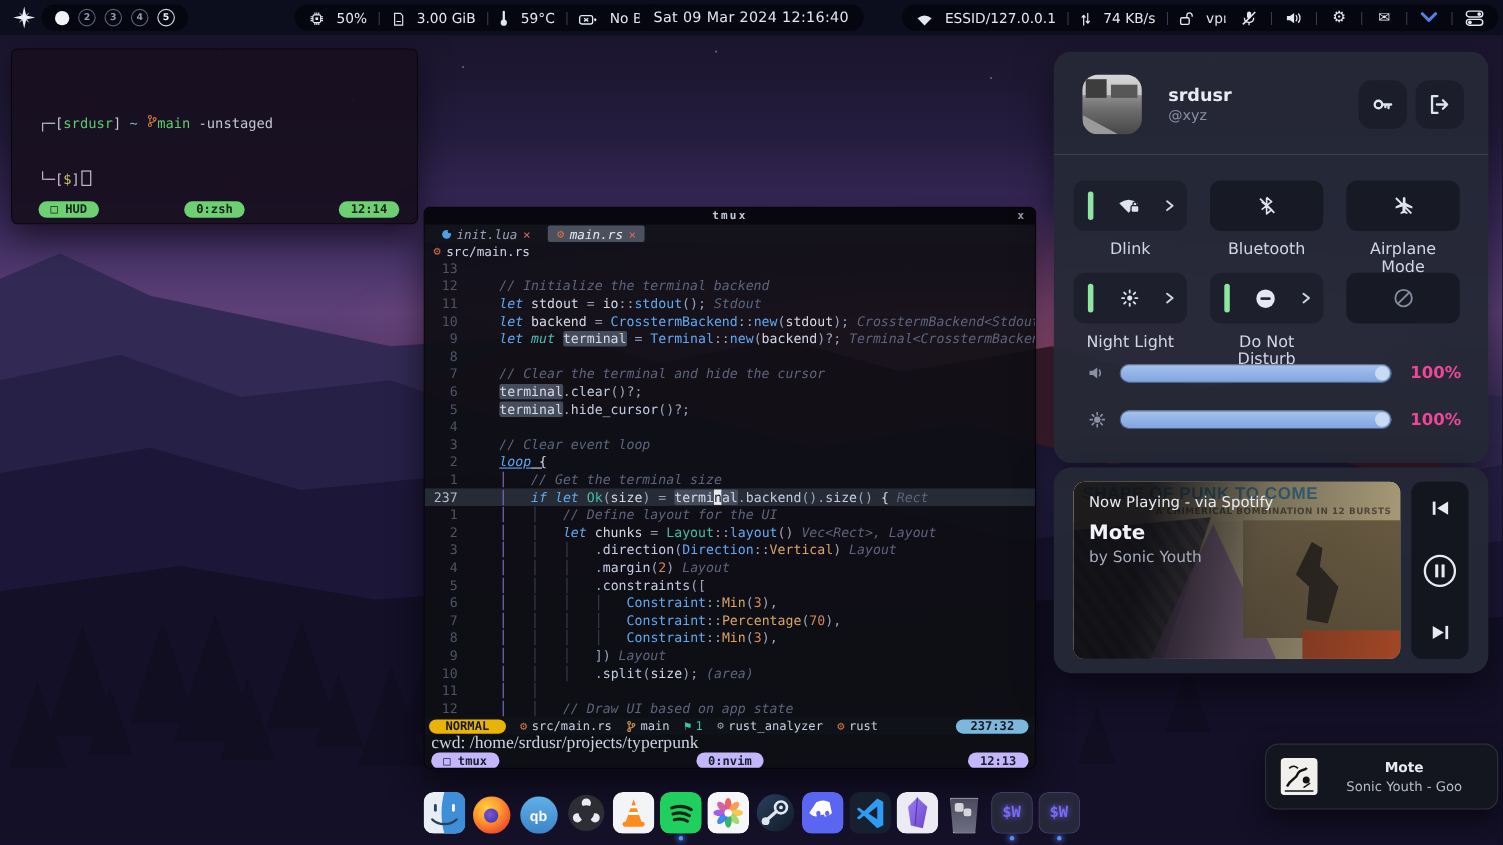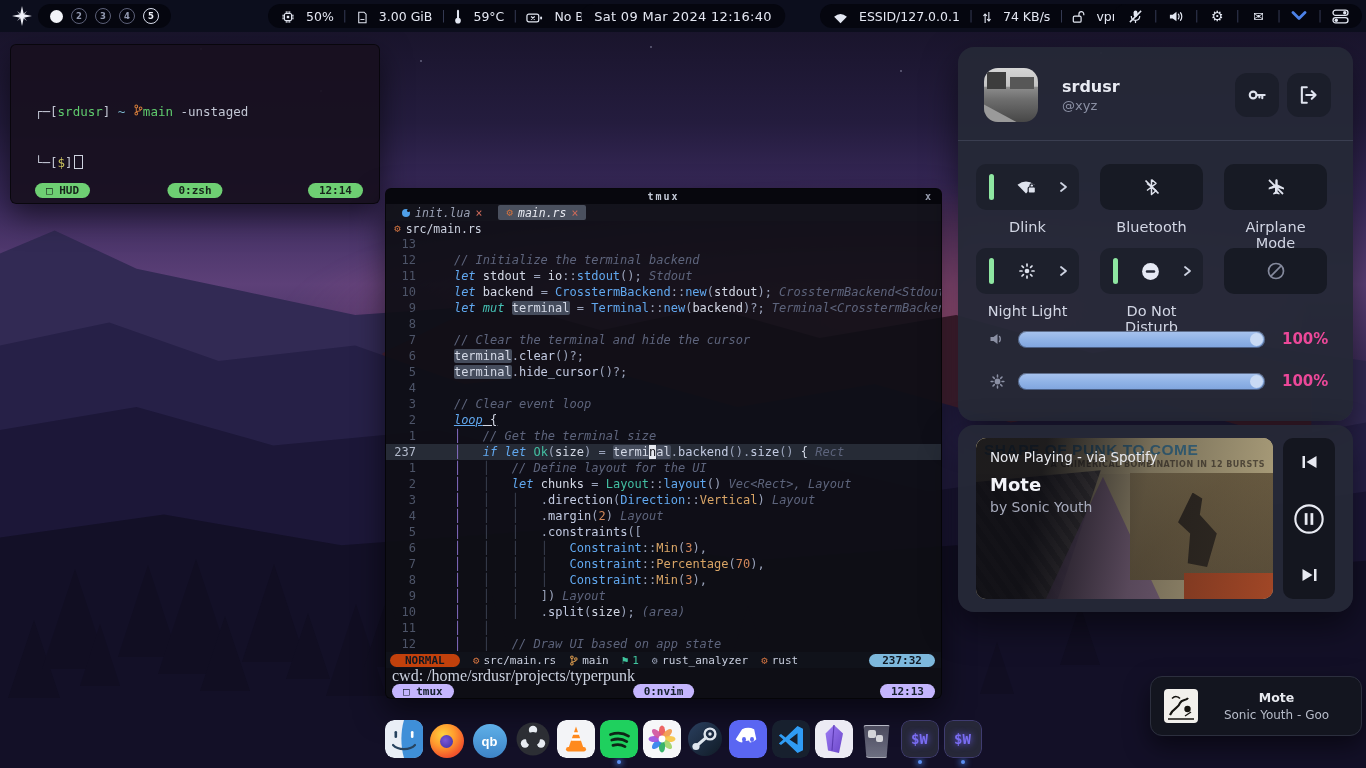--- a/index.html
+++ b/index.html
@@ -80,21 +80,21 @@
   .v{color:#d9a566}
   .n{color:#d2875a}
   .f{color:#c3cbe2}
   .p{color:#9aa3ba}
   .w{color:#d4d9e6}
   .hl{background:#454c5c;border-radius:2px;color:#d4d9e6}
   .cu{background:#e6e9f0;color:#14151c}
   .gp{color:#8b72cc}.gg{color:#3b4152}
   .statusline{height:16px;background:#10121a;display:flex;align-items:center;gap:13px;
               font-family:"DejaVu Sans Mono",monospace;font-size:11px;color:#c8cede;padding-right:6px}
-  .mode-pill{height:13px;line-height:13px;border-radius:8px;background:#c2410c;color:#101822;
+  .mode-pill{height:13px;line-height:13px;border-radius:8px;background:#eab308;color:#101822;
              font-weight:bold;padding:0 15px;margin-left:4px}
   .sl-item{display:flex;align-items:center;gap:4px}
   .pos-pill{margin-left:auto;height:13px;line-height:13px;border-radius:8px;background:#7db8dc;
             color:#101822;font-weight:bold;padding:0 13px}
   .teal{color:#3fc59e}.graygear{color:#9aa3b8;font-size:10px}
   .cwdline{height:15px;line-height:15px;font-family:Liberation Serif, serif;font-size:16px;color:#ccd2e0;padding-left:6px}
   .ed-tmux{position:relative;height:18px}
   .ed-tmux .tmux-pill{top:1px}
   
   .panel{position:absolute;left:958px;top:47px;width:395px;height:374px;background:rgba(37,40,55,.97);

